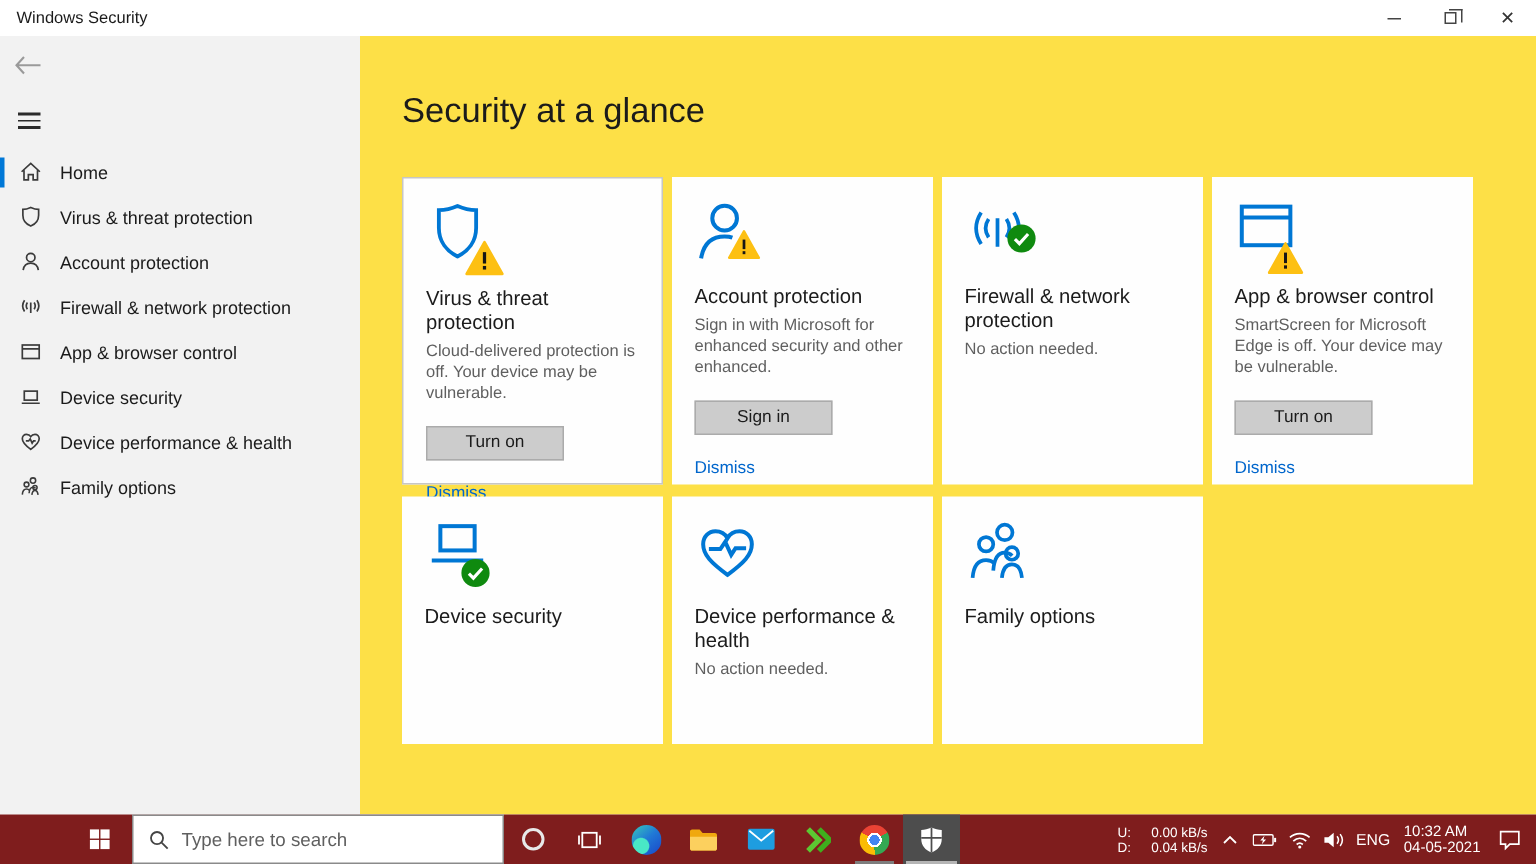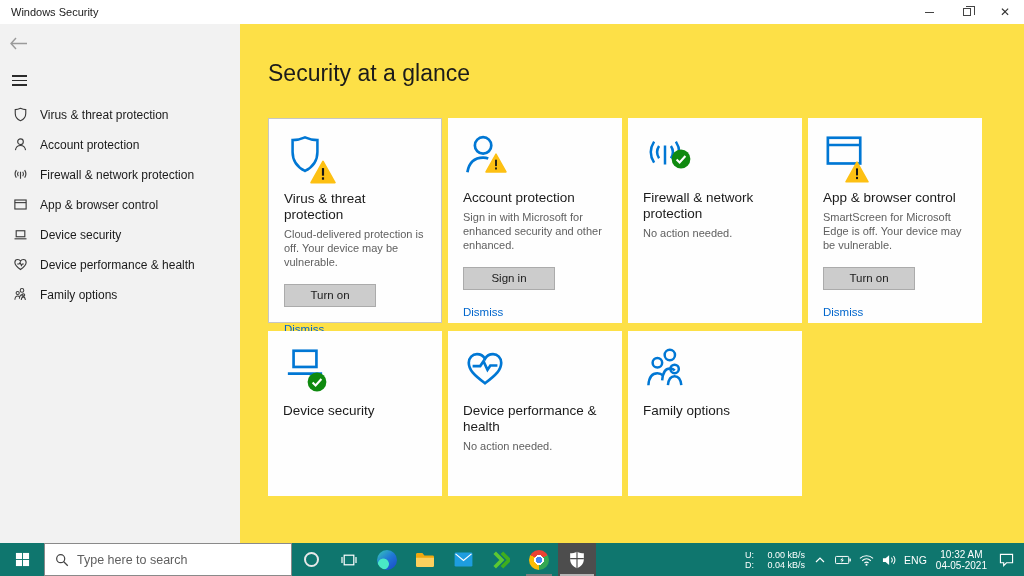--- a/index.html
+++ b/index.html
@@ -39,42 +39,42 @@
   .card.outlined { border:1px solid #c6c6c6; }
   .card-icon { position:relative; width:50px; height:46px; margin-bottom:11px; }
   .badge { position:absolute; }
   .badge-warn { right:-2px; bottom:-4px; }
   .card-title { font-size:13.5px; font-weight:400; color:#1b1b1b; line-height:16px; margin-bottom:4px; }
   .card-desc { font-size:11px; line-height:14px; color:#5f5f5f; }
   .btn { display:block; margin-top:15px; width:92px; padding:4px 0 5px; text-align:center; font-size:11.5px; font-family:"Liberation Sans",sans-serif; color:#1b1b1b; background:#cccccc; border:1px solid #ababab; cursor:pointer; }
   .dismiss { display:inline-block; margin-top:16px; font-size:11.5px; color:#0066cc; text-decoration:none; cursor:pointer; }
 
   
-  .taskbar { position:absolute; left:0; bottom:0; width:1024px; height:33px; background:#0f766e; display:flex; align-items:stretch; z-index:40; }
+  .taskbar { position:absolute; left:0; bottom:0; width:1024px; height:33px; background:#7f1d1d; display:flex; align-items:stretch; z-index:40;padding-left:44px; }
   .tb-start { width:44px; display:flex; align-items:center; justify-content:center; }
   .tb-search { width:248px; background:#ffffff; border:1px solid #8a8a8a; display:flex; align-items:center; padding-left:10px; gap:8px; }
   .tb-search input { border:none; outline:none; font-size:12.5px; color:#555; width:190px; font-family:"Liberation Sans",sans-serif; background:transparent; }
   .tb-search input::placeholder { color:#5f5f5f; opacity:1; }
   .tb-btn { width:38px; display:flex; align-items:center; justify-content:center; position:relative; }
   .tb-btn.open::after { content:""; position:absolute; bottom:0; left:6px; right:6px; height:2px; background:#7d7d7d; }
   .tb-btn.active { background:#4d4d4d; }
   .tb-btn.active::after { content:""; position:absolute; bottom:0; left:2px; right:2px; height:2px; background:#b5b5b5; }
   .cortana-ring { width:15px; height:15px; border:2px solid #e8e8e8; border-radius:50%; }
   .edge-ball { width:20px; height:20px; border-radius:50%; background:radial-gradient(circle at 32% 70%, #49e8c6 0 26%, rgba(0,0,0,0) 30%), linear-gradient(140deg,#38c9b8 0%,#2079d6 48%,#1a46c8 100%); }
   .chrome-ball { width:20px; height:20px; border-radius:50%;
      background: radial-gradient(circle at 50% 50%, #4285f4 0 24%, #ffffff 24% 34%, rgba(0,0,0,0) 34%),
                  conic-gradient(#ea4335 0 60deg, #34a853 60deg 180deg, #fbbc05 180deg 300deg, #ea4335 300deg 360deg); }
   .tb-tray { margin-left:auto; display:flex; align-items:center; gap:7px; padding-right:8px; color:#fff; }
   .net-speeds { display:flex; flex-direction:column; justify-content:center; font-size:9px; line-height:10px; }
   .net-row { display:flex; }
   .net-row .nl { width:14px; }
   .net-row .nv { width:46px; text-align:right; }
   .tray-ico { display:flex; align-items:center; justify-content:center; width:16px; }
   .lang { font-size:10.5px; }
-  .clock { text-align:center; font-size:10px; line-height:11px; padding:0 2px; }
+  .clock { text-align:left; font-size:10px; line-height:11px; padding:0 2px; }
 </style>
 </head>
 <body>
 
 <div class="titlebar">
   <span class="app-title">Windows Security</span>
   <span class="spacer"></span>
   <div class="win-ctrl">
       <span class="glyph-min"></span>
     </div>
@@ -92,20 +92,29 @@
         <path d="M7 1 L2 6.5 L7 12 M2 6.5 H18" stroke="#9a9a9a" stroke-width="1.4" fill="none"></path>
       </svg>
   </div>
   <div class="hamburger">
       <span></span>
       <span></span>
       <span></span>
     </div>
 
   <div class="nav">
+    <div class="nav-item selected">
+      <span class="accent-bar"></span>
+      <span class="nav-icon">
+          <svg width="15" height="15" viewBox="0 0 16 16" fill="none" stroke="#3b3b3b" stroke-width="1.2">
+            <path d="M1.5 8 L8 2 L14.5 8 M3.2 7 V13.8 H6.3 V10 H9.7 V13.8 H12.8 V7"></path>
+          </svg>
+        </span>
+      <span class="nav-label">Home</span>
+    </div>
     <div class="nav-item">
 
       <span class="nav-icon">
           <svg width="15" height="15" viewBox="0 0 16 16" fill="none" stroke="#3b3b3b" stroke-width="1.2">
             <path d="M8 1.4 C6 2.3 4.2 2.8 2.4 2.8 V7 C2.4 11 4.8 13.4 8 14.6 C11.2 13.4 13.6 11 13.6 7 V2.8 C11.8 2.8 10 2.3 8 1.4 Z"></path>
           </svg>
         </span>
       <span class="nav-label">Virus &amp; threat protection</span>
     </div>
     <div class="nav-item">

